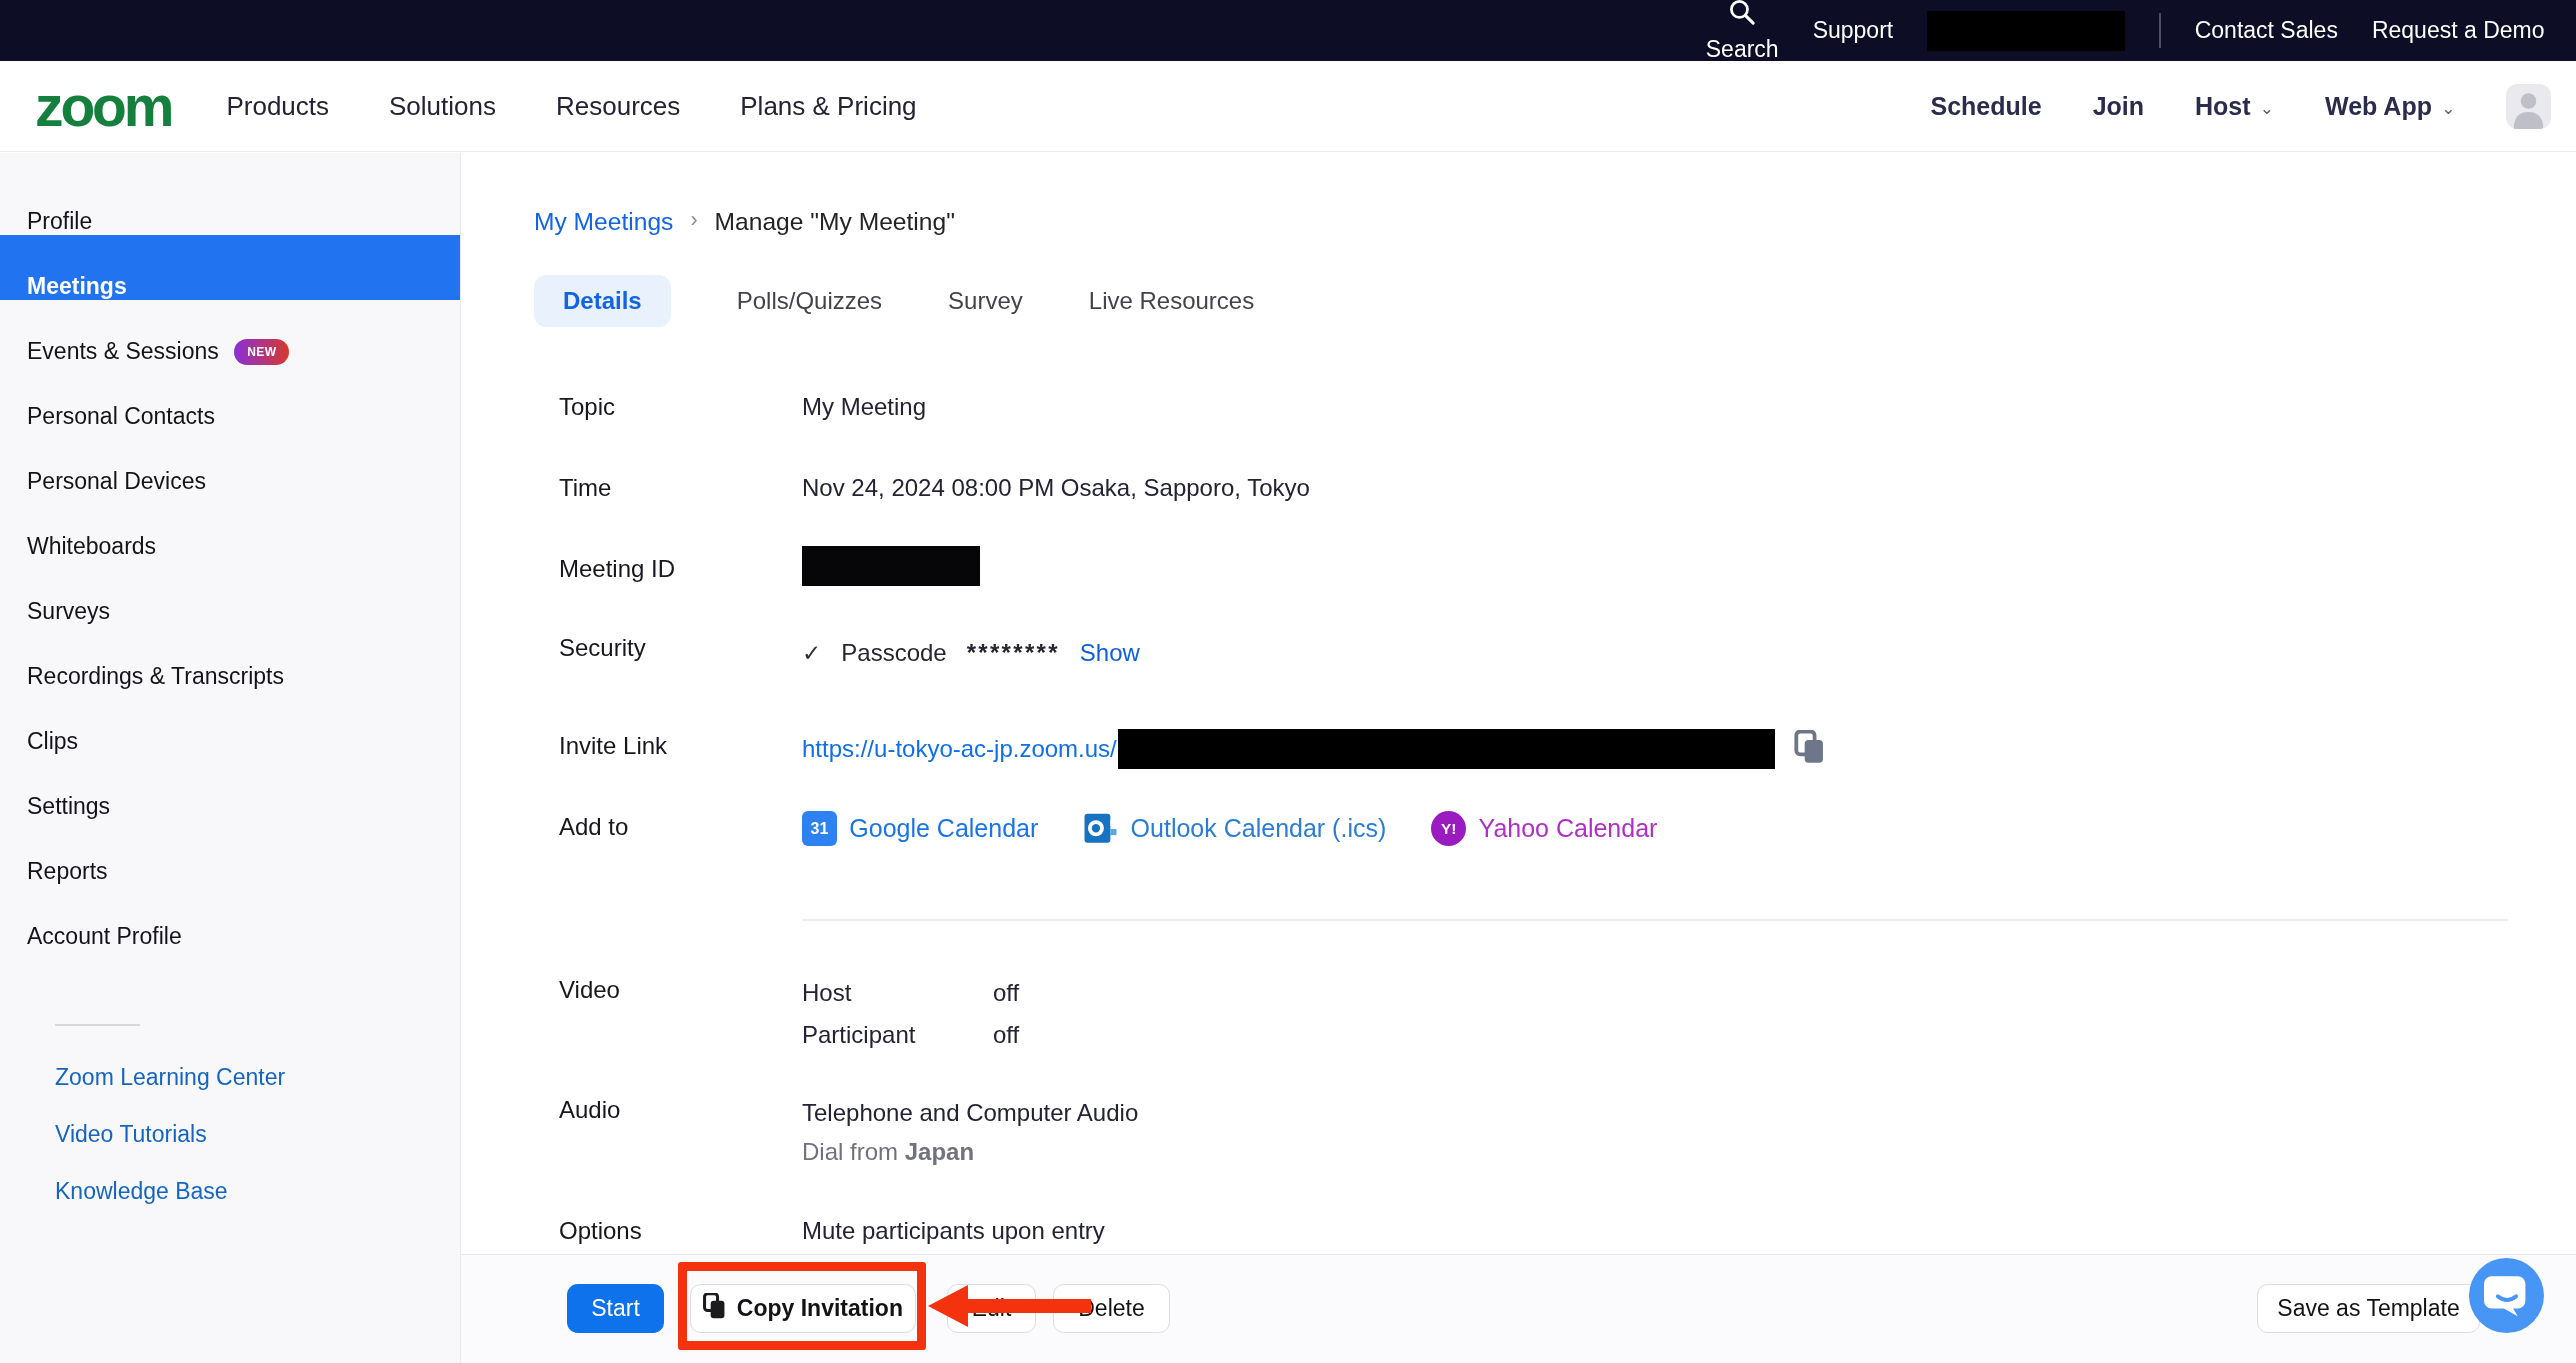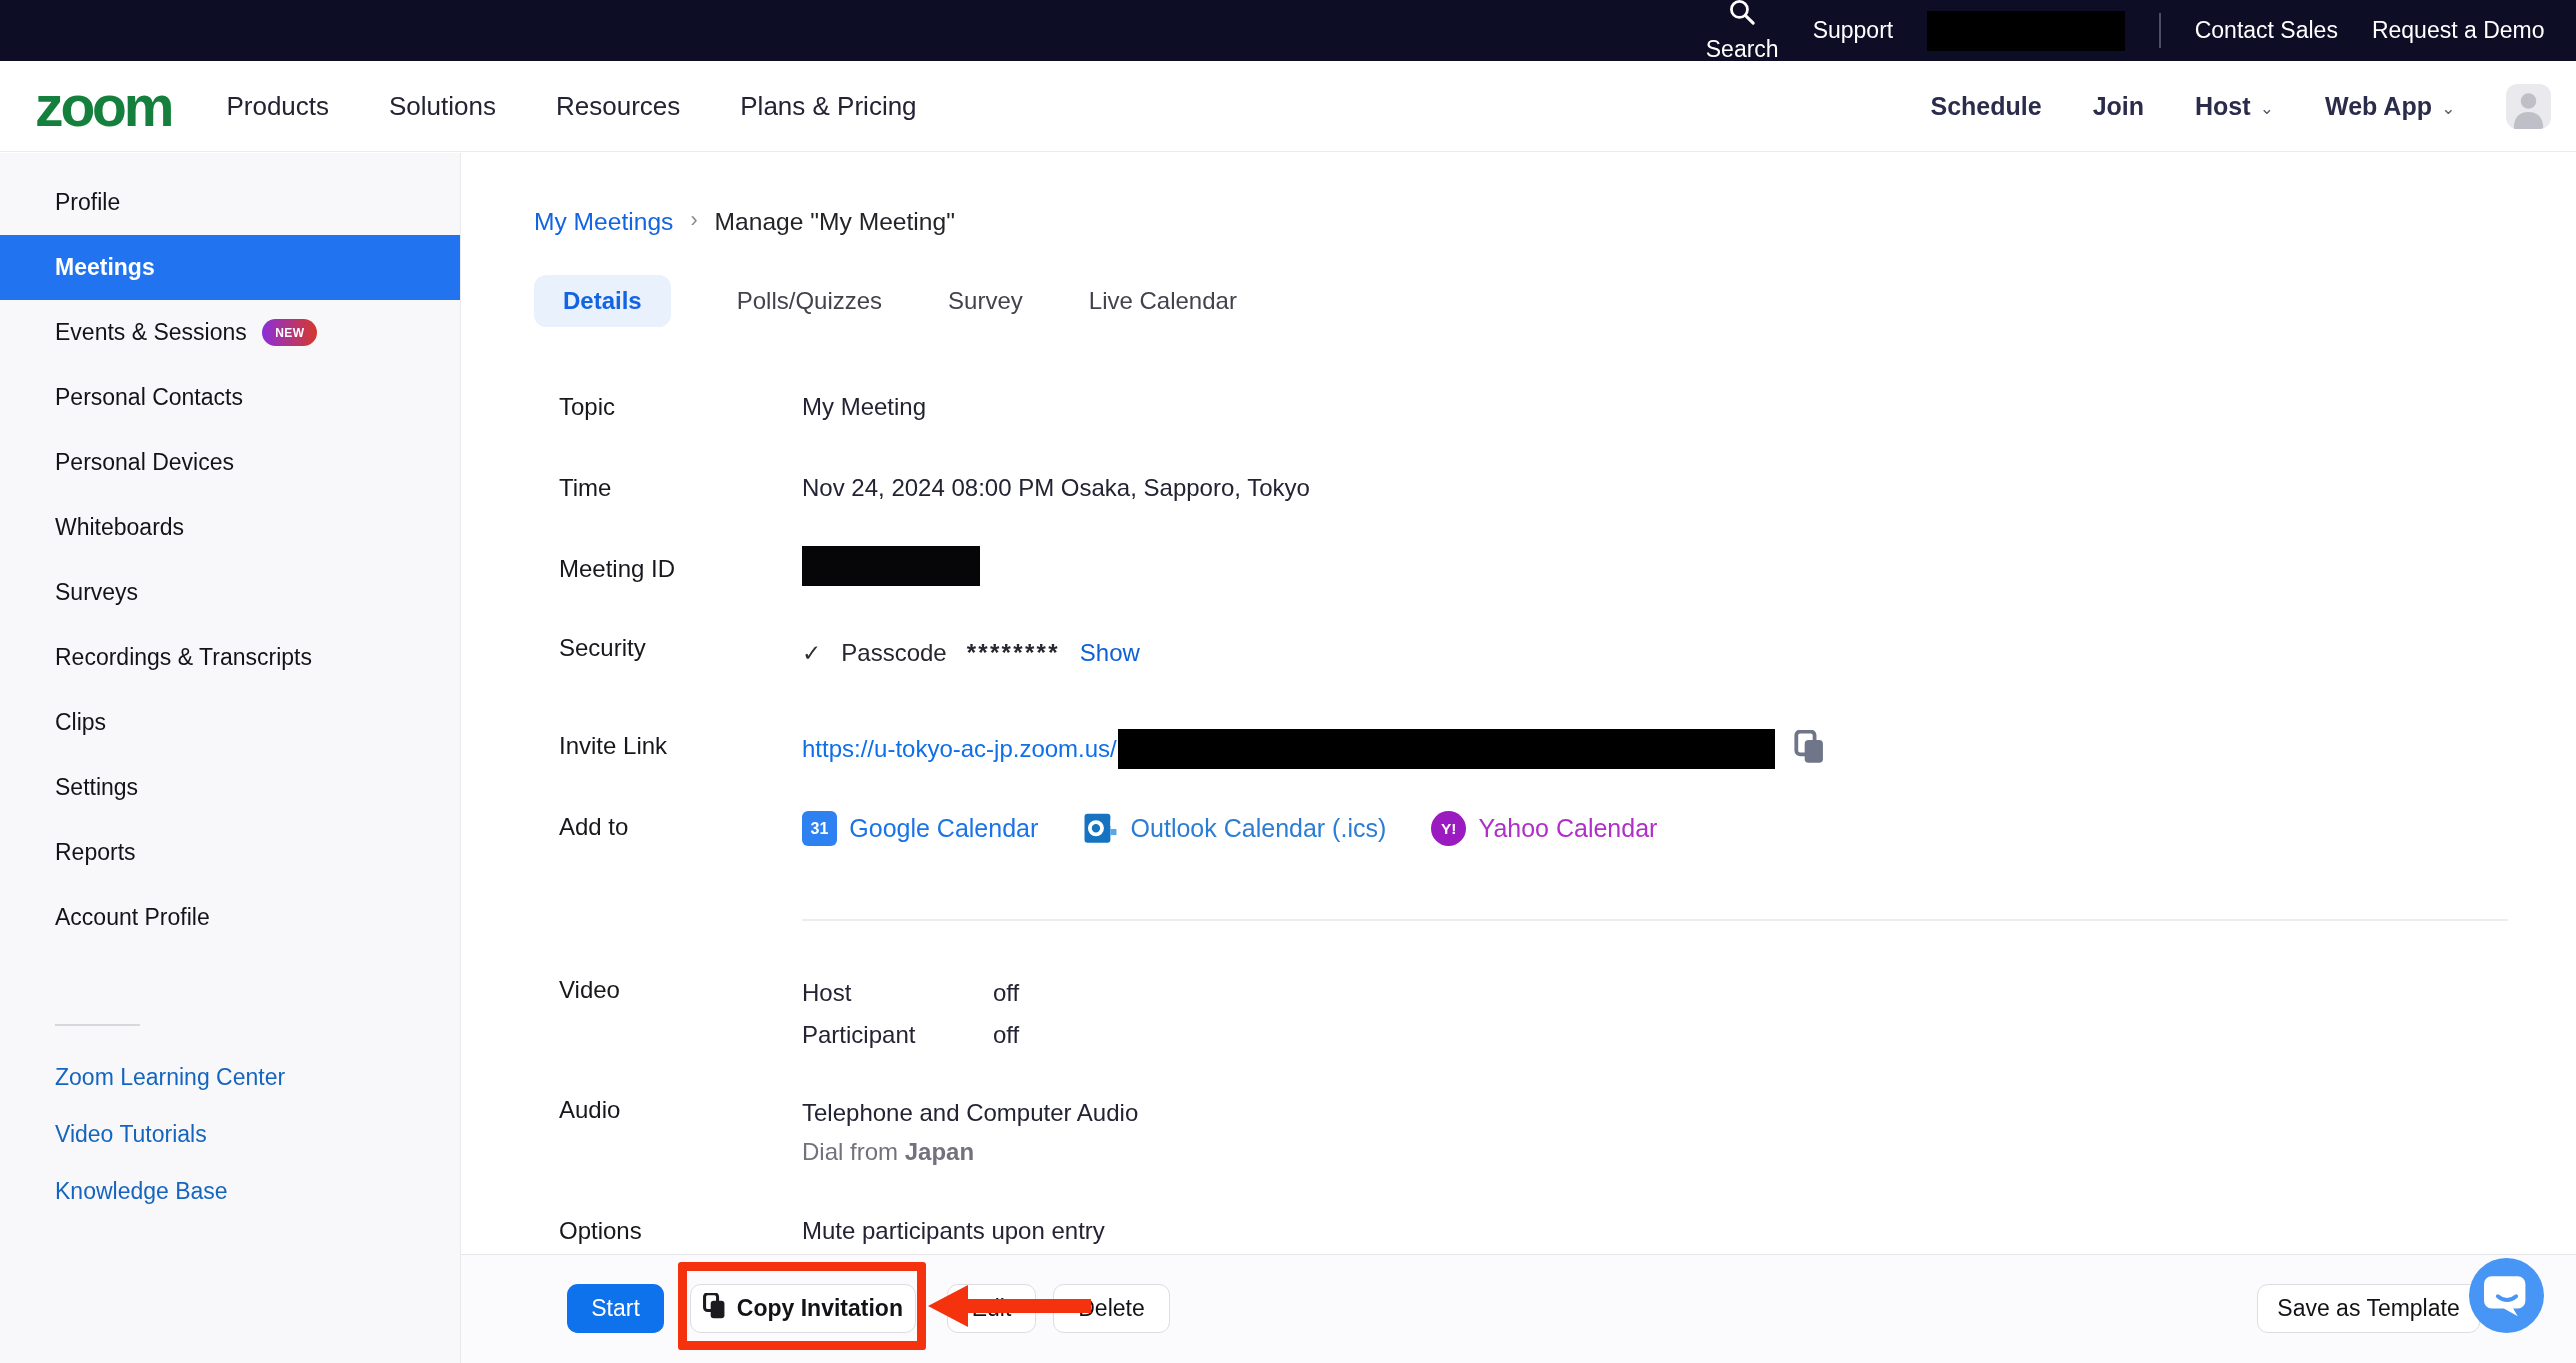--- a/index.html
+++ b/index.html
@@ -23,21 +23,21 @@
   .main-nav .nav-item { font-size:26px; color:#232333; font-weight:500; cursor:pointer; white-space:nowrap; }
   .header-actions { margin-left:auto; display:flex; align-items:center; gap:51px; padding-right:24.6px; }
   .header-actions .act { font-size:25px; font-weight:700; color:#2b2b4c; white-space:nowrap; cursor:pointer; display:flex; align-items:center; gap:9.2px; }
   .chev { font-size:17px; color:#5b5b74; font-weight:400; transform:translateY(1.5px); }
   .avatar { width:45px; height:45px; border-radius:11.5px; background:#e9e9ee; position:relative; overflow:hidden; cursor:pointer; }
   .avatar svg { position:absolute; left:0; top:0; }
 
   
   .sidebar { position:absolute; left:0; top:153px; width:461px; height:1211px; background:#f8f8fa;
              border-right:0.8px solid #e9e9ec; padding-top:17px; }
-  .side-item { height:65px; display:flex; align-items:center; padding-left:55px; font-size:23px;
+  .side-item { height:65px; display:flex; align-items:flex-end; padding-left:27px; font-size:23px;
                color:#131319; font-weight:500; cursor:pointer; white-space:nowrap; }
   .side-item.selected { background:#2173f0; color:#ffffff; font-weight:700; }
   .new-badge { margin-left:15.4px; background:linear-gradient(90deg,#8a30d9,#d6392b); color:#fff;
                font-size:12px; font-weight:700; padding:6.1px 13px; border-radius:767px; letter-spacing:0.4px; }
   .side-divider { width:85px; height:2.3px; background:#d8d8dc; margin:74px 0 23px 55px; }
   .side-link { height:57px; display:flex; align-items:center; padding-left:55px; font-size:23px;
                color:#1565c0; font-weight:500; cursor:pointer; white-space:nowrap; }
 
   
   .main { position:absolute; left:461px; top:153px; right:0; bottom:0; background:#ffffff; }
@@ -214,21 +214,21 @@
     <div class="abs breadcrumb">
       <span class="crumb-link">My Meetings</span>
       <span class="crumb-sep">›</span>
       <span class="crumb-current">Manage "My Meeting"</span>
     </div>
 
     <div class="abs tabs">
       <span class="tab active">Details</span>
       <span class="tab">Polls/Quizzes</span>
       <span class="tab">Survey</span>
-      <span class="tab">Live Calendar</span>
+      <span class="tab">Live Resources</span>
     </div>
 
     <span class="field-label" style="top:240px;">Topic</span>
     <span class="field-value" style="top:240px;">My Meeting</span>
 
     <span class="field-label" style="top:321px;">Time</span>
     <span class="field-value" style="top:321px;">Nov 24, 2024 08:00 PM Osaka, Sapporo, Tokyo</span>
 
     <span class="field-label" style="top:402px;">Meeting ID</span>
     <span class="redact-box" style="left:341px; top:393px; width:178px; height:40px;"></span>

